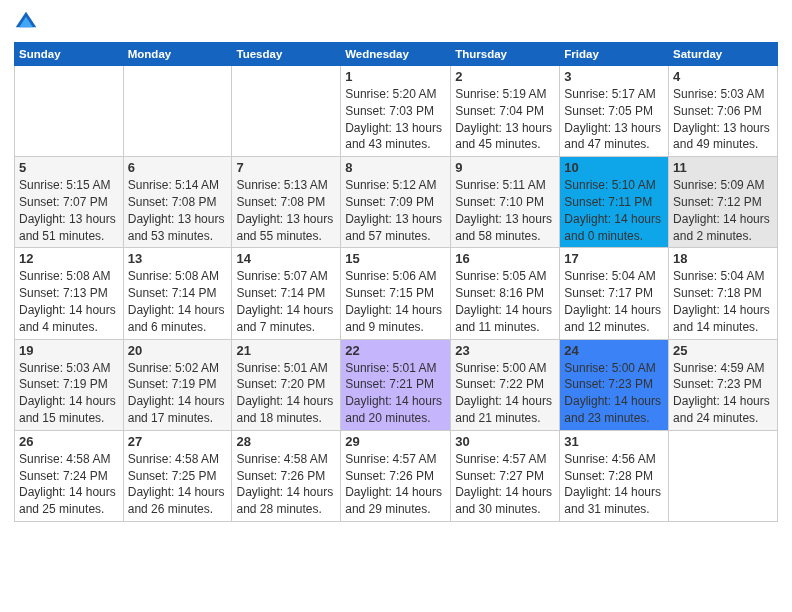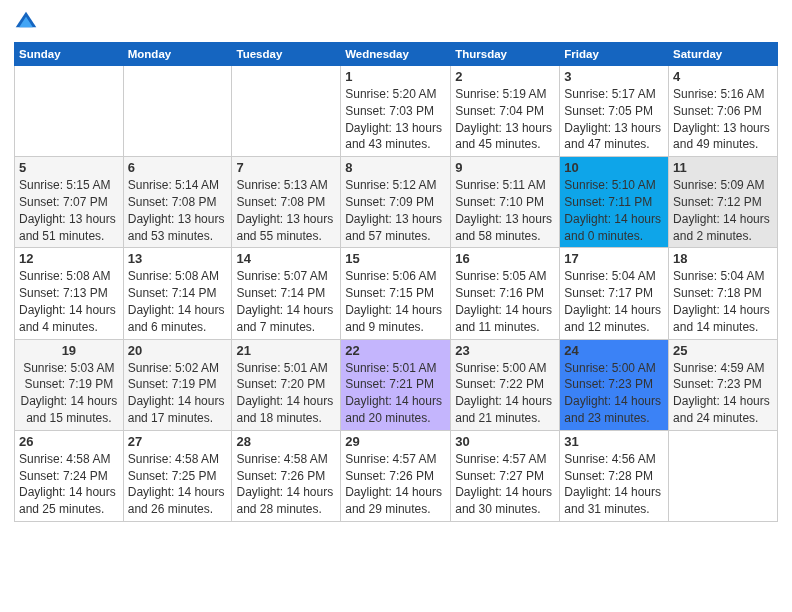--- a/index.html
+++ b/index.html
@@ -152,21 +152,21 @@
           </td>
           <td>
             <div class="day-number">3</div>
             <div class="day-info">Sunrise: 5:17 AM
 Sunset: 7:05 PM
 Daylight: 13 hours
 and 47 minutes.</div>
           </td>
           <td>
             <div class="day-number">4</div>
-            <div class="day-info">Sunrise: 5:16 AM
+            <div class="day-info">Sunrise: 5:03 AM
 Sunset: 7:06 PM
 Daylight: 13 hours
 and 49 minutes.</div>
           </td>
         </tr>
         <tr>
           <td style="background: rgb(245, 245, 245);">
             <div class="day-number">5</div>
             <div class="day-info">Sunrise: 5:15 AM
 Sunset: 7:07 PM
@@ -241,41 +241,41 @@
           <td>
             <div class="day-number">15</div>
             <div class="day-info">Sunrise: 5:06 AM
 Sunset: 7:15 PM
 Daylight: 14 hours
 and 9 minutes.</div>
           </td>
           <td>
             <div class="day-number">16</div>
             <div class="day-info">Sunrise: 5:05 AM
-Sunset: 7:16 PM
+Sunset: 8:16 PM
 Daylight: 14 hours
 and 11 minutes.</div>
           </td>
           <td>
             <div class="day-number">17</div>
             <div class="day-info">Sunrise: 5:04 AM
 Sunset: 7:17 PM
 Daylight: 14 hours
 and 12 minutes.</div>
           </td>
           <td>
             <div class="day-number">18</div>
             <div class="day-info">Sunrise: 5:04 AM
 Sunset: 7:18 PM
 Daylight: 14 hours
 and 14 minutes.</div>
           </td>
         </tr>
         <tr>
-          <td style="background: rgb(245, 245, 245); text-align: center;">
+          <td style="background: rgb(245, 245, 245);">
             <div class="day-number">19</div>
             <div class="day-info">Sunrise: 5:03 AM
 Sunset: 7:19 PM
 Daylight: 14 hours
 and 15 minutes.</div>
           </td>
           <td style="background: rgb(245, 245, 245); margin-top: 40px;">
             <div class="day-number">20</div>
             <div class="day-info">Sunrise: 5:02 AM
 Sunset: 7:19 PM

